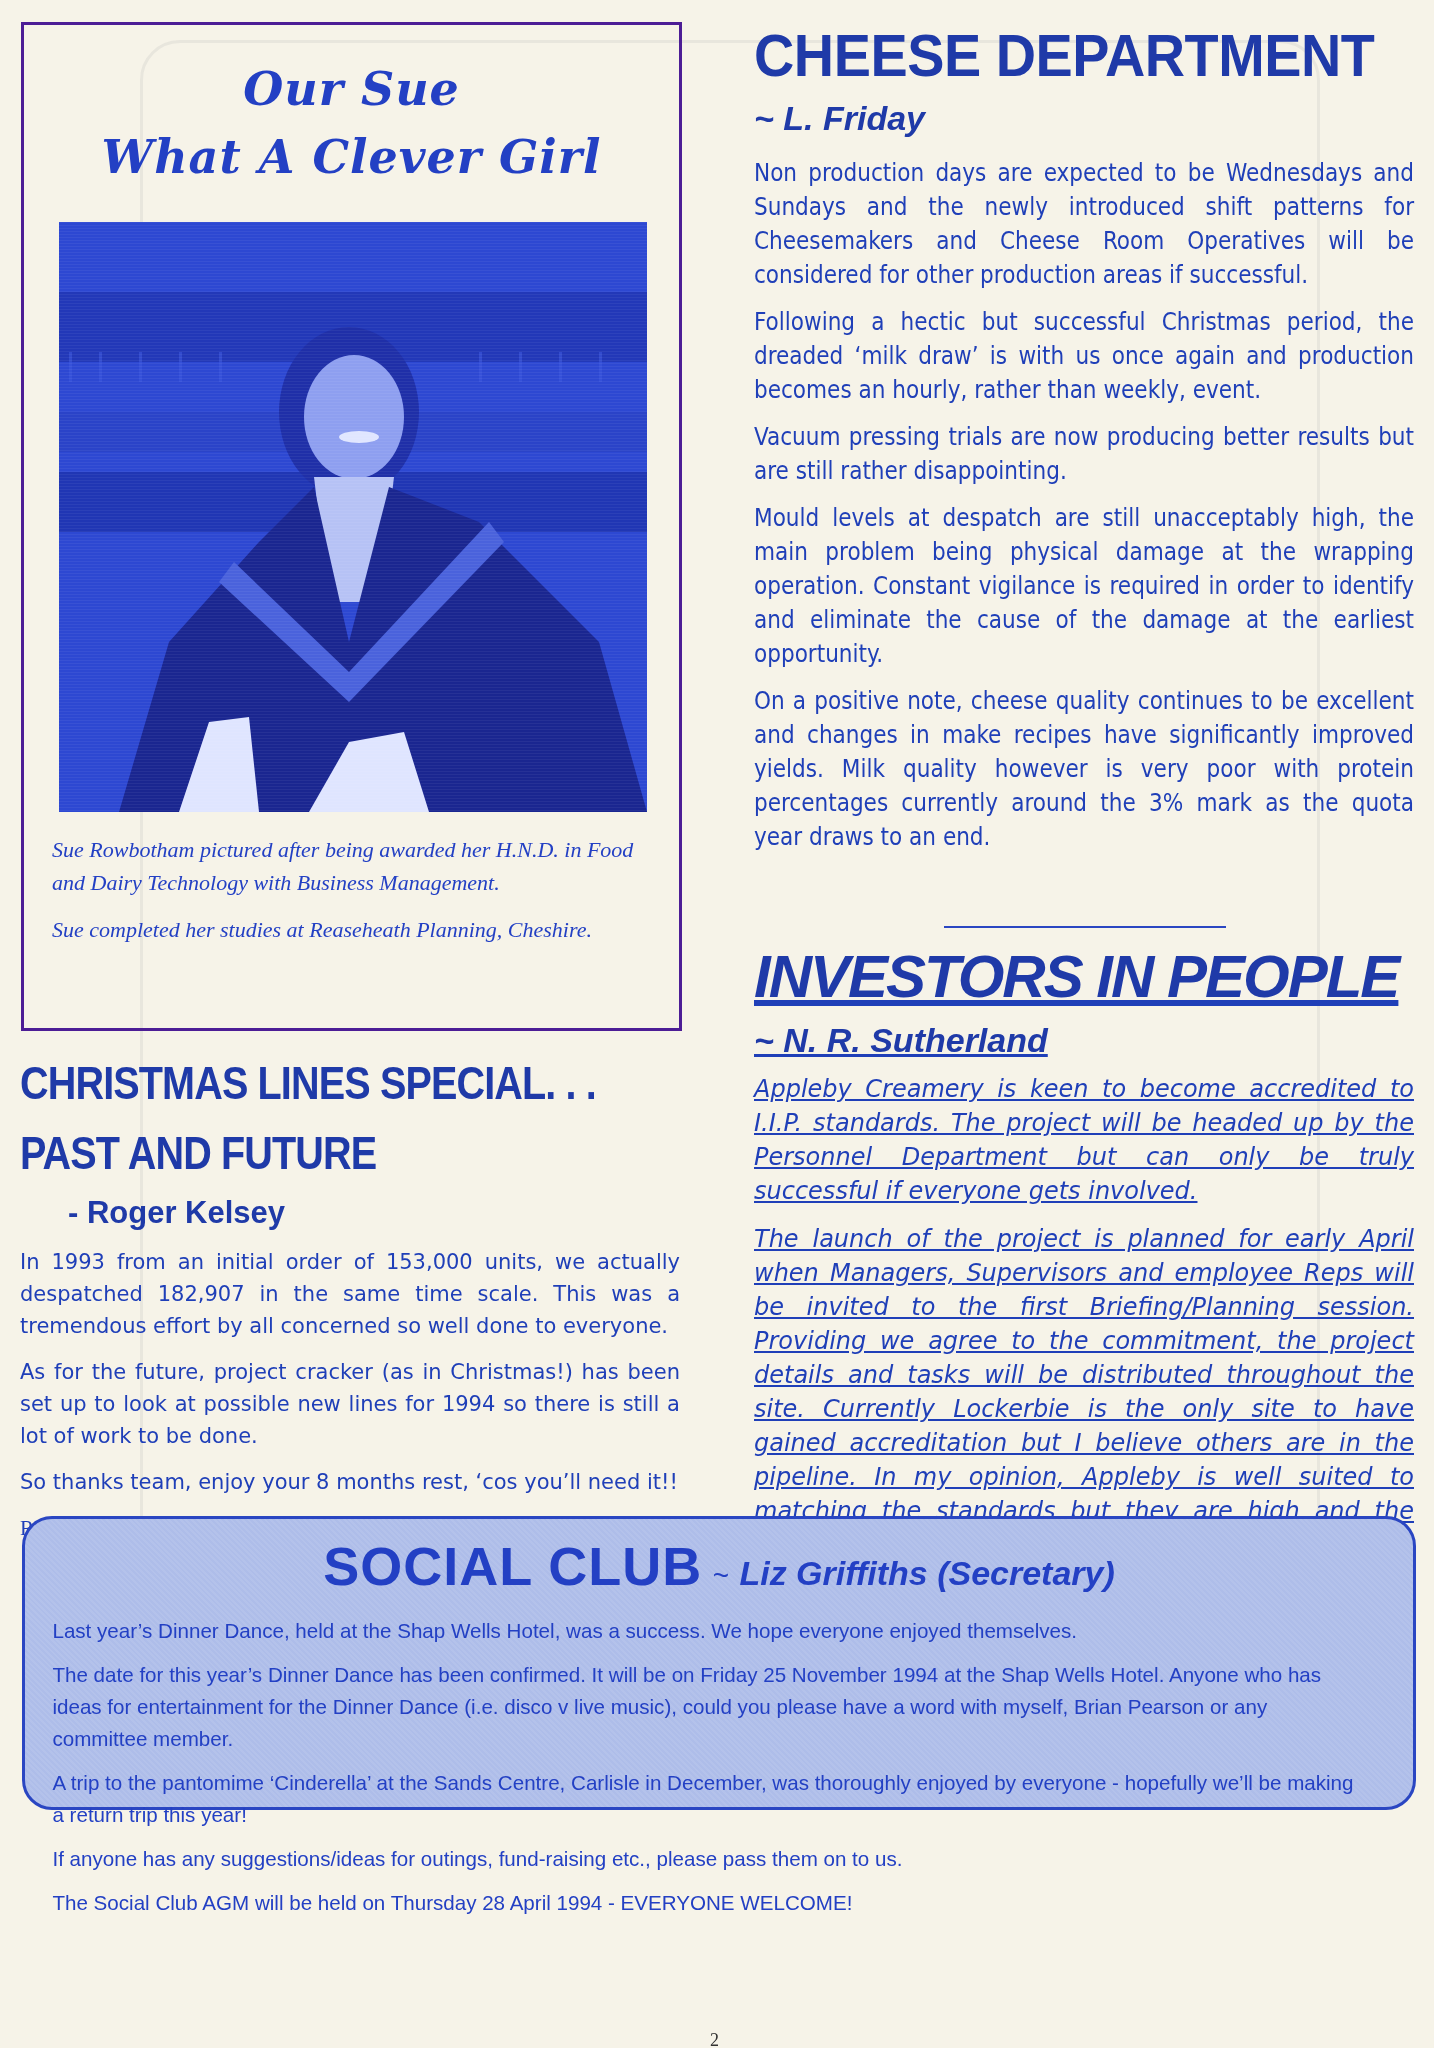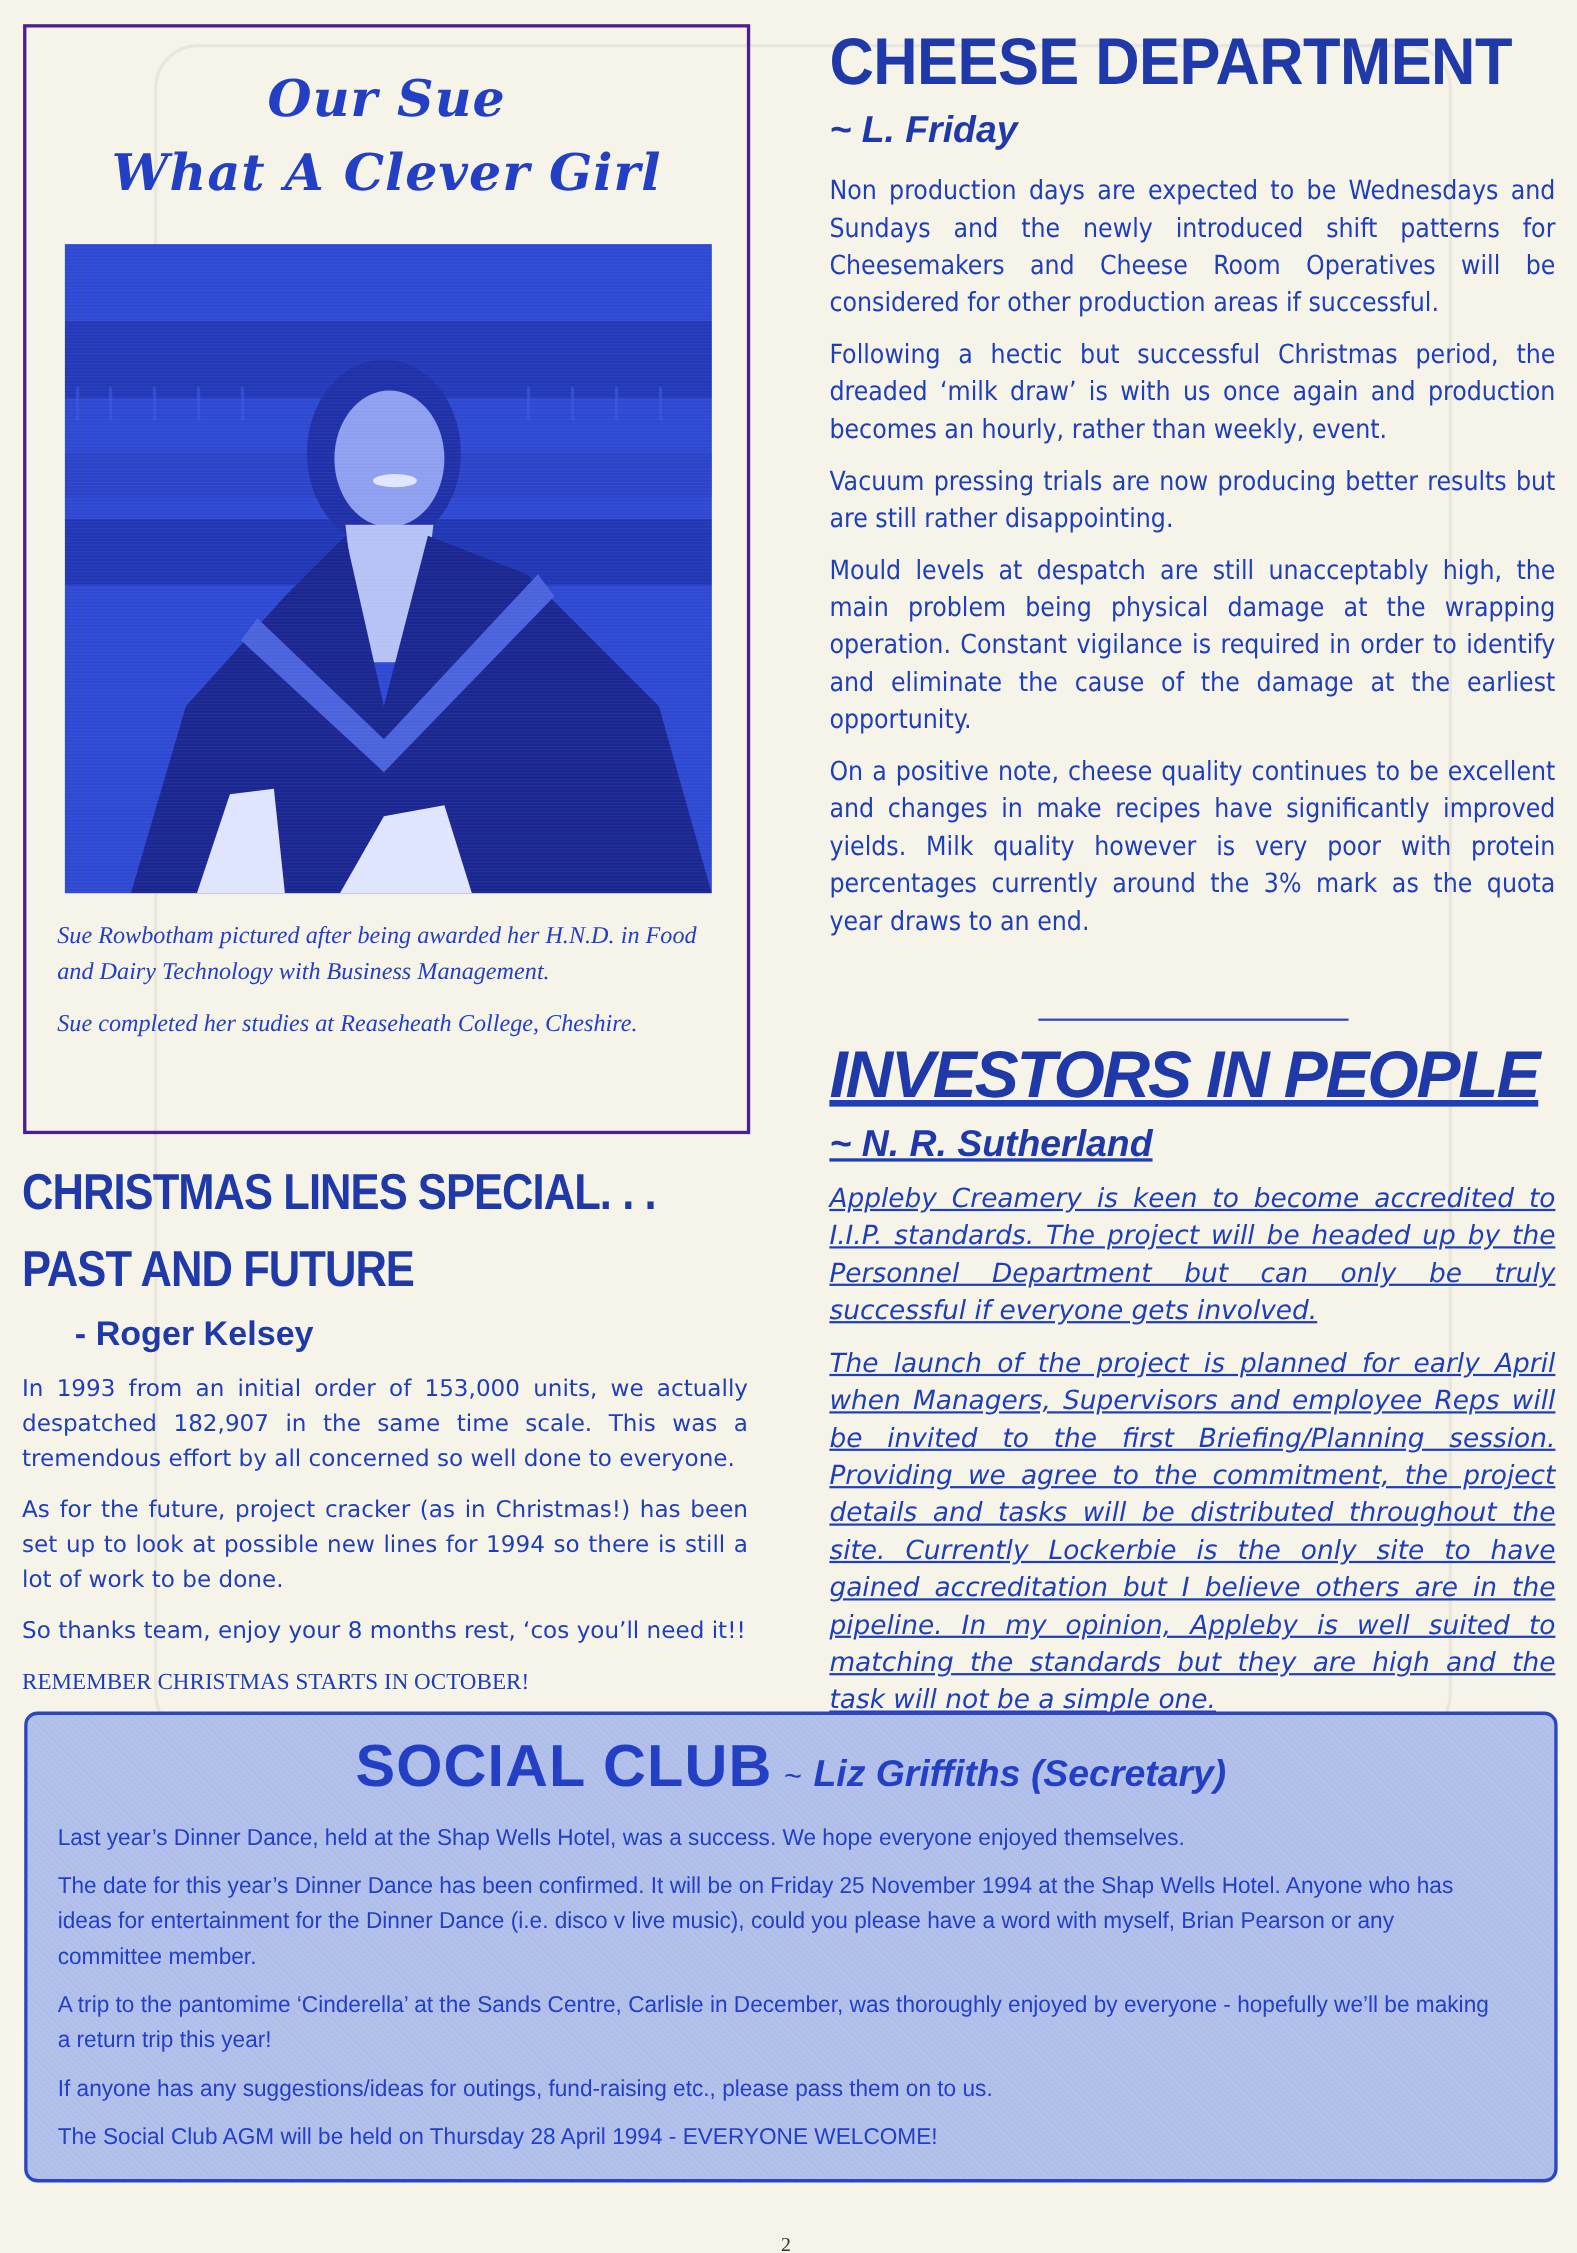--- a/index.html
+++ b/index.html
@@ -92,22 +92,22 @@
   }
   .xmas-body {
     margin-top: 10px;
     font: 21px/32px "DejaVu Sans", sans-serif; color: #1f3fb8; text-align: justify;
   }
   .xmas-body p { margin-bottom: 14px; }
   .xmas-body .caps { margin-top: 2px; font-family: Liberation Serif, serif; }
 
   
   .social {
-    position: absolute; left: 22px; top: 1556px; width: 1394px; height: 428px;
-    border: 3px solid #2a46c2; border-radius: 12px;
+    position: absolute; left: 22px; top: 1516px; width: 1394px; height: 294px;
+    border: 3px solid #2a46c2; border-radius: 30px;
     background:
       repeating-linear-gradient(45deg, rgba(255,255,255,0.08) 0 2px, transparent 2px 4px),
       #aebde9;
   }
   .social-head {
     text-align: center; margin-top: 12px; white-space: nowrap;
   }
   .social-title {
     font: bold 54px/70px "Liberation Sans", sans-serif; color: #2340c4;
     letter-spacing: 1px;
@@ -173,21 +173,21 @@
 
       <path d="M175 340 L290 450 L430 300 L445 320 L290 480 L160 360 Z" fill="#4a62dc"></path>
 
       <path d="M120 590 L150 500 L190 495 L200 590 Z" fill="#dfe5ff"></path>
       <path d="M250 590 L290 520 L345 510 L370 590 Z" fill="#dfe5ff"></path>
       <rect width="588" height="590" fill="url(#scan)"></rect>
     </svg>
   </div>
   <div class="sue-caption">
     <p>Sue Rowbotham pictured after being awarded her H.N.D. in Food and Dairy Technology with Business Management.</p>
-    <p>Sue completed her studies at Reaseheath College, Cheshire.</p>
+    <p>Sue completed her studies at Reaseheath Planning, Cheshire.</p>
   </div>
 </div>
 
 <div class="cheese">
   <div class="cheese-title">CHEESE DEPARTMENT</div>
   <div class="byline">~ L. Friday</div>
   <div class="cheese-body">
     <p>Non production days are expected to be Wednesdays and Sundays and the newly introduced shift patterns for Cheesemakers and Cheese Room Operatives will be considered for other production areas if successful.</p>
     <p>Following a hectic but successful Christmas period, the dreaded ‘milk draw’ is with us once again and production becomes an hourly, rather than weekly, event.</p>
     <p>Vacuum pressing trials are now producing better results but are still rather disappointing.</p>

